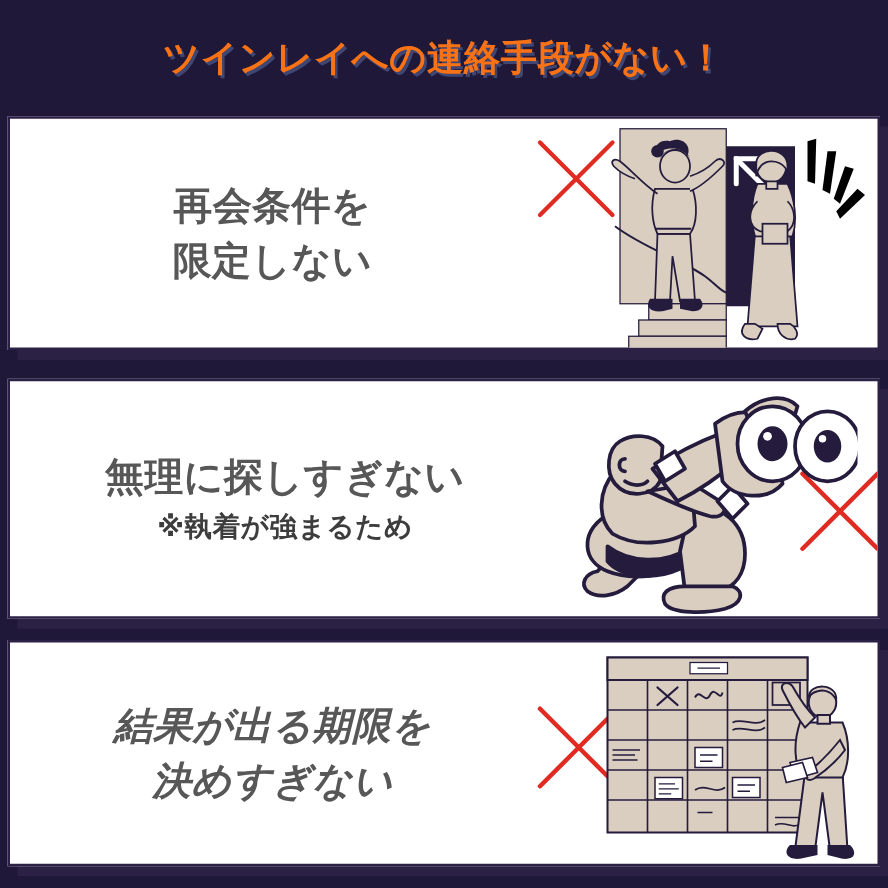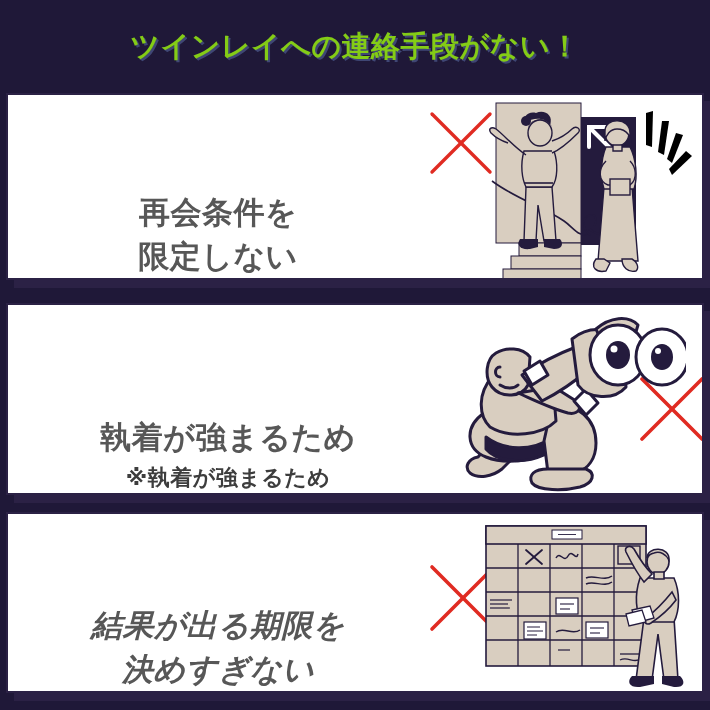--- a/index.html
+++ b/index.html
@@ -29,21 +29,21 @@
     width: 710px;
     height: 92px;
     display: flex;
     flex-direction: column;
     align-items: center;
     justify-content: center;
     box-sizing: border-box;
     background: #1f1838;
   }
   .header-line {
-    color: #84cc16;
+    color: #f97316;
     font-weight: bold;
     font-size: 29px;
     line-height: 38px;
     letter-spacing: 0.5px;
     white-space: nowrap;
     text-shadow: 2px 2px 0 rgba(90,110,165,0.55);
     font-family: "DejaVu Sans", "Liberation Sans", sans-serif;
   }
 
   
@@ -61,21 +61,21 @@
 
   .card-text {
     position: absolute;
     left: 0;
     top: 0;
     bottom: 0;
     width: 430px;
     display: flex;
     flex-direction: column;
     align-items: center;
-    justify-content: flex-end;
+    justify-content: center;
     text-align: center;
   }
   .card-1 .card-text { width: 420px; }
   .card-2 .card-text { width: 440px; }
   .card-3 .card-text { width: 420px; font-style: italic; }
 
   .card-title {
     color: #575757;
     font-weight: bold;
     font-size: 31px;
@@ -186,21 +186,21 @@
         <path d="M176 26 L183 26 L178 60 L172 57 Z"></path>
         <path d="M190 38 L197 40 L186 68 L181 64 Z"></path>
         <path d="M200 56 L206 61 L186 80 L183 74 Z"></path>
       </g>
     </svg>
   </div>
 
   <div class="card card-2">
 
     <div class="card-text">
-      <div class="card-title">執着が強まるため</div>
+      <div class="card-title">無理に探しすぎない</div>
       <div class="card-sub">※執着が強まるため</div>
     </div>
 
     <svg class="xmark" style="position:absolute; left:628px; top:68px;" width="72" height="72" viewBox="0 0 72 72">
       <path d="M6 6 C 24 24, 46 46, 66 66" stroke="#e02b22" stroke-width="3.6" fill="none" stroke-linecap="round"></path>
       <path d="M66 6 C 46 26, 26 46, 6 66" stroke="#e02b22" stroke-width="3.6" fill="none" stroke-linecap="round"></path>
     </svg>
 
     <svg class="illus" style="left:448px; top:4px;" width="230" height="185" viewBox="0 0 230 185">
       <g stroke="#241b3d" stroke-width="3" stroke-linejoin="round" stroke-linecap="round">

